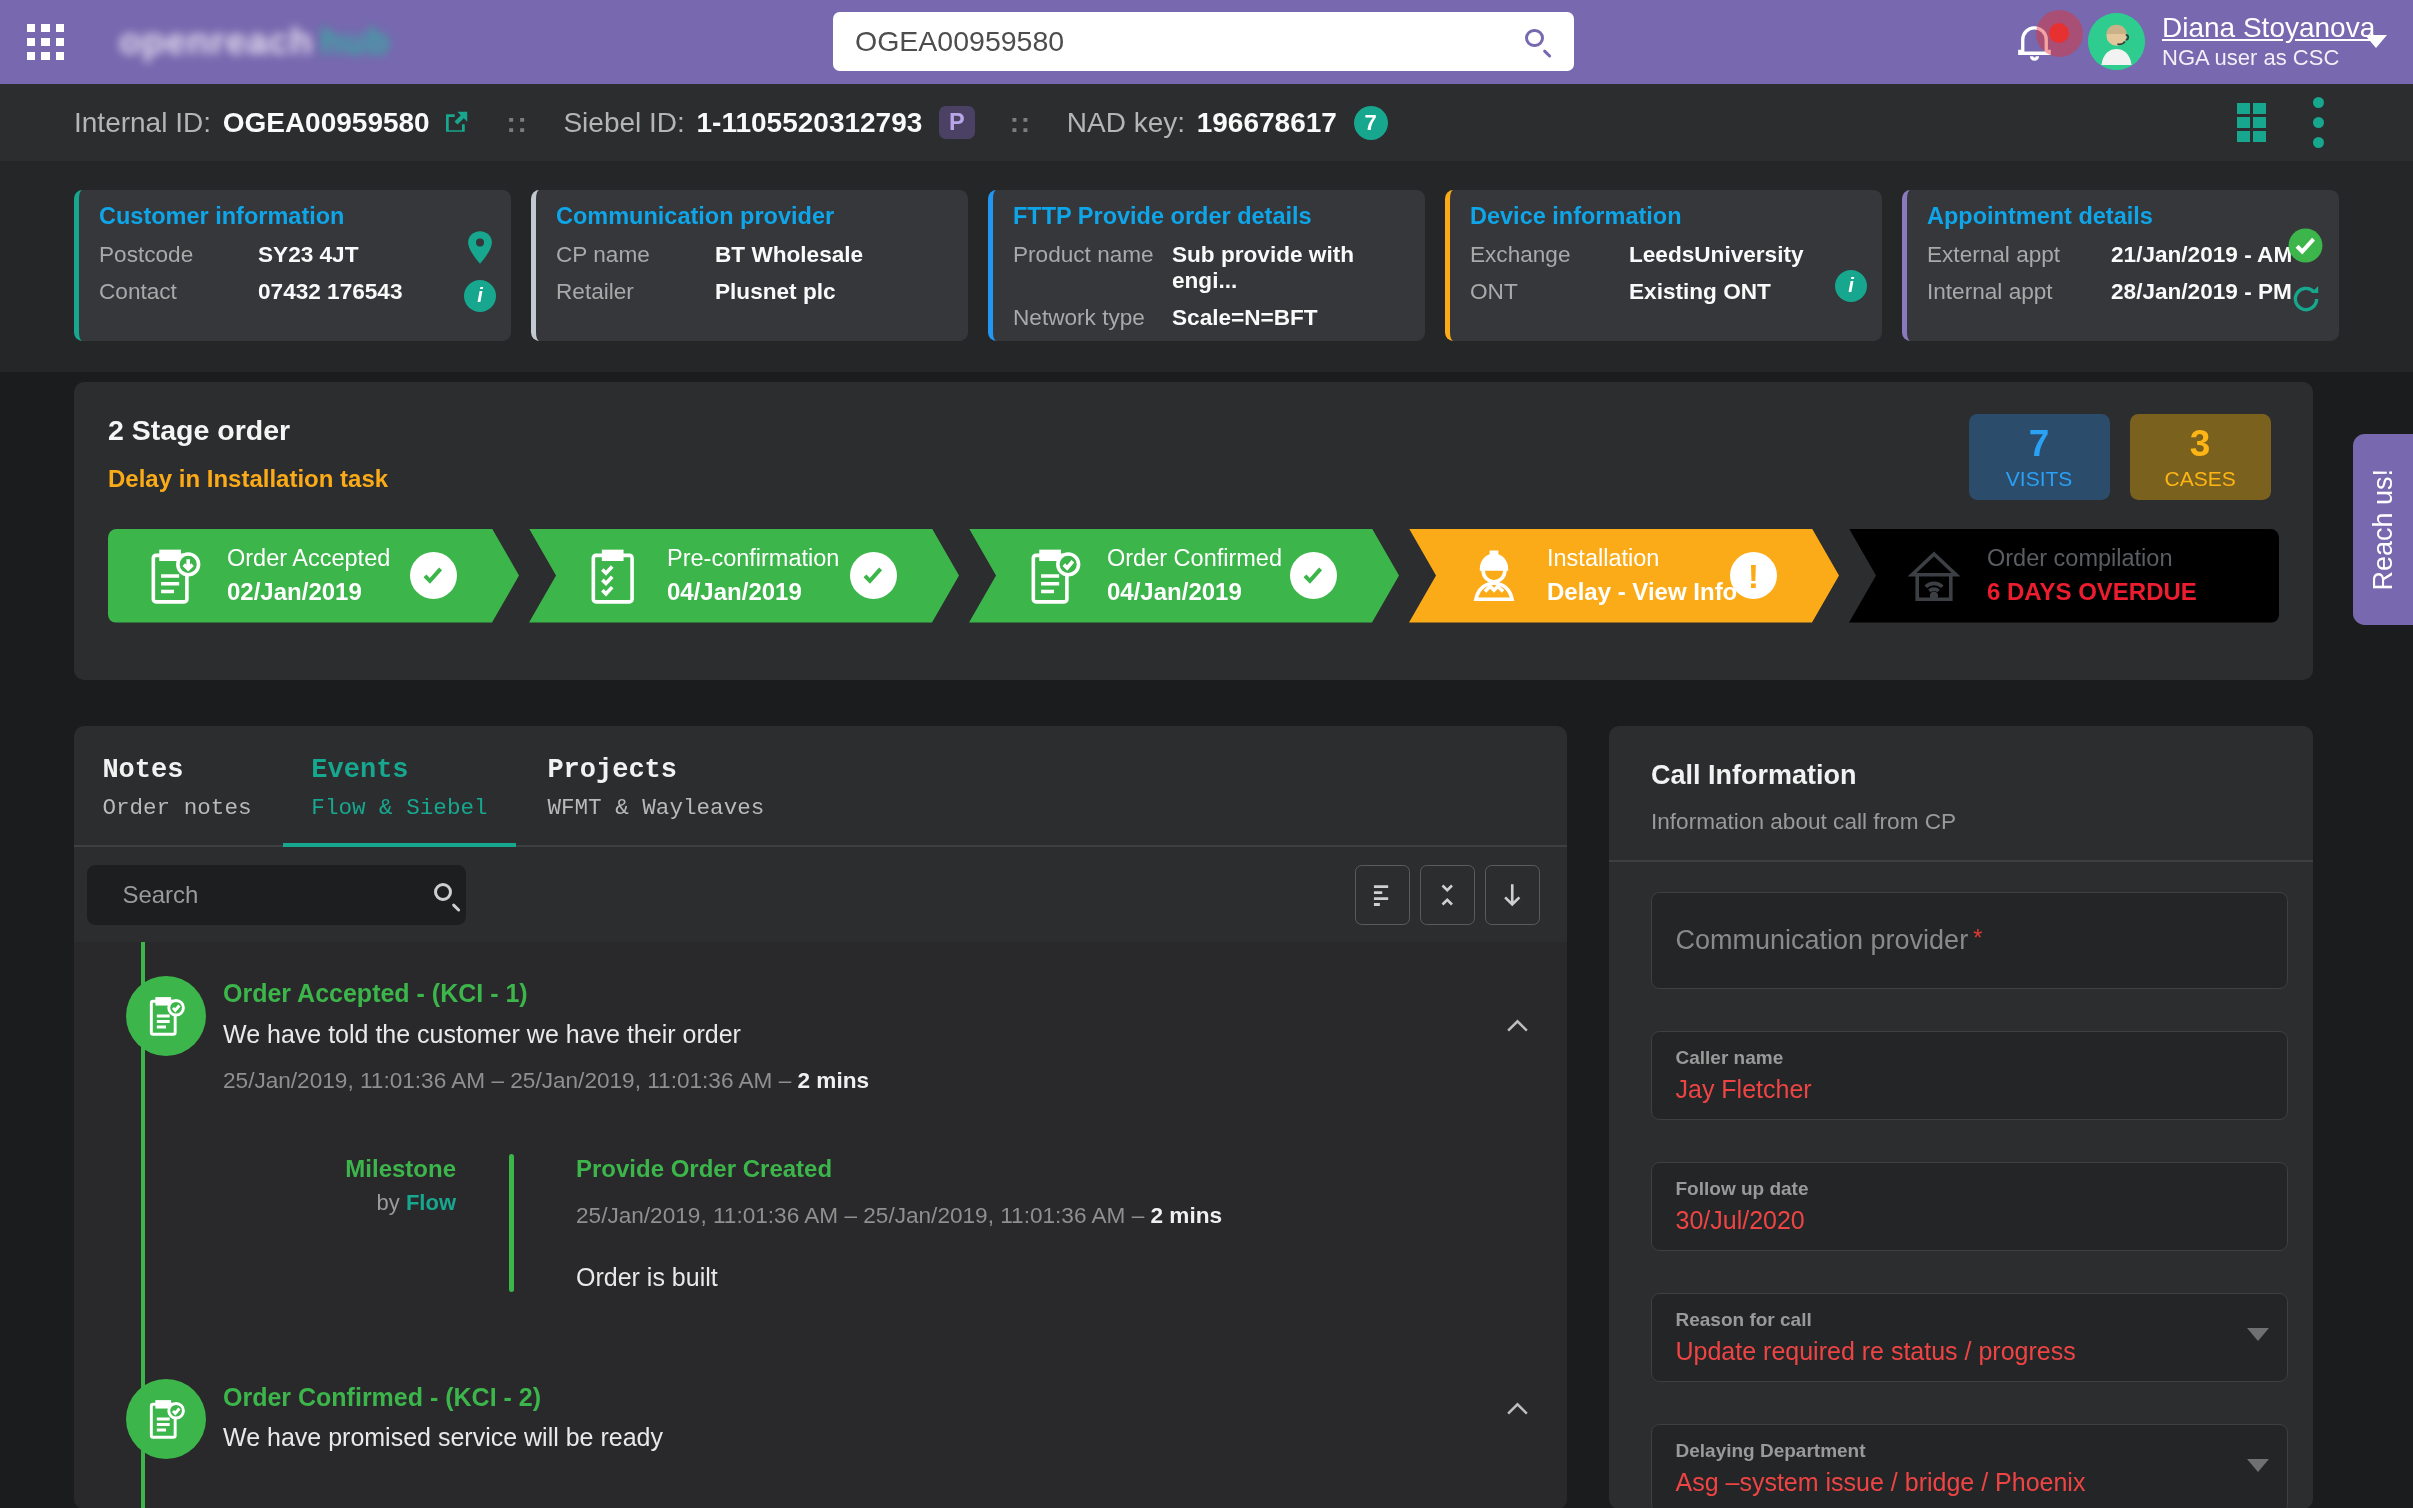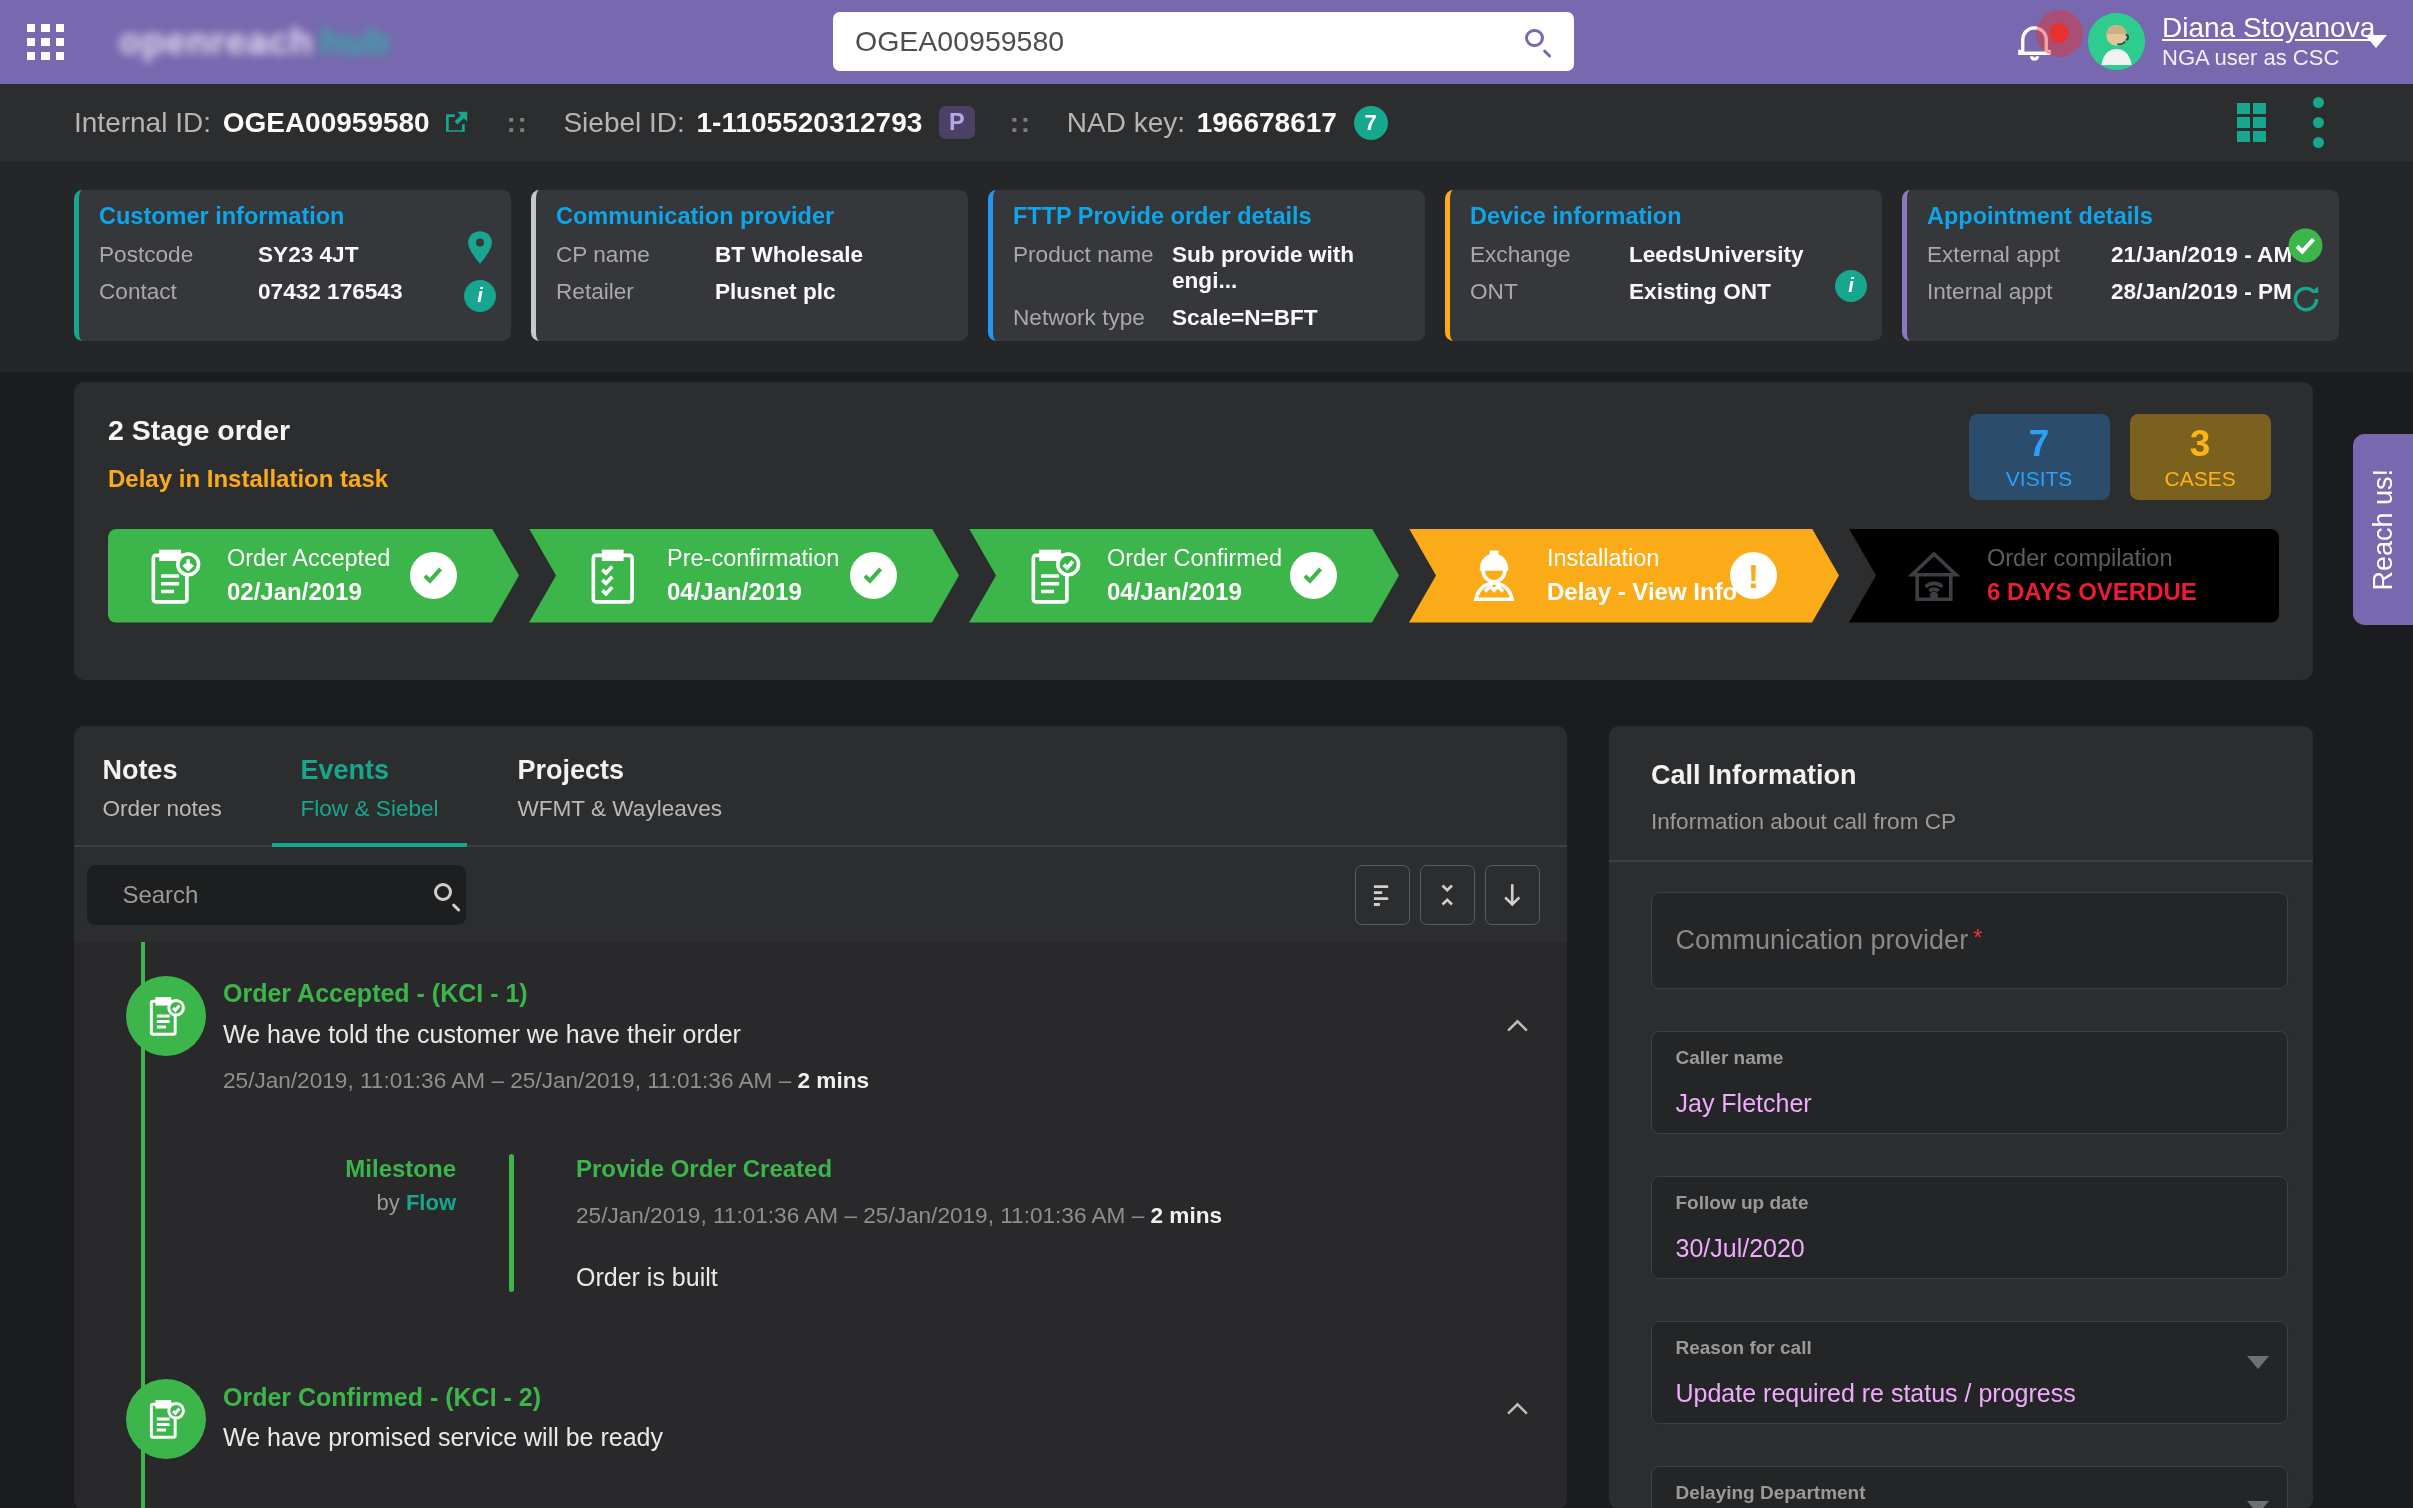--- a/index.html
+++ b/index.html
@@ -108,21 +108,21 @@
 
   
   .reach { position:absolute; right:0; top:434px; width:60px; height:191px; background:#7768af;
            border-radius:11.7px 0 0 11.7px; display:flex; align-items:center; justify-content:center;
            cursor:pointer; }
   .reach span { writing-mode:vertical-rl; transform:rotate(180deg); color:#fff; font-size:27px; }
 
   
   .events-panel { position:absolute; left:74px; top:726px; width:1493px; height:783px; background:#2c2d2f;
                   border-radius:10px; overflow:hidden; }
-  .tabs { display:flex; gap:72px; padding:28.5px 0 0 25px; height:119px; }
+  .tabs { display:flex; gap:53px; padding:28.5px 0 0 25px; height:119px;font-family:Liberation Mono, monospace; }
   .tab { cursor:pointer; padding:0 3.4px; position:relative; }
   .tab .tt { font-size:27px; font-weight:bold; color:#f2f2f2; }
   .tab .ts { font-size:22.6px; color:#b9b9b9; margin-top:10px; }
   .tab.active .tt, .tab.active .ts { color:#16a78e; }
   .tab.active::after { content:""; position:absolute; left:-25px; right:-25px; bottom:-1.7px; height:4.2px;
                        background:#16a78e; }
   .tabs-divider { height:1.7px; background:#3e3f41; }
   .events-toolbar { display:flex; align-items:center; padding:18.4px 27px 17px 13.4px; }
   .ev-search { width:379px; height:60px; background:#1d1e1f; border-radius:8.4px; display:flex;
                align-items:center; padding:0 35px; }
@@ -166,21 +166,21 @@
   .call-title { font-size:27px; font-weight:bold; color:#f2f2f2; }
   .call-sub { font-size:22.6px; color:#9a9a9a; margin-top:18.4px; }
   .call-divider { height:1.7px; background:#3e3f41; }
   .call-fields { padding:30px 25px 0 42px; display:flex; flex-direction:column; gap:42px; }
   .field { position:relative; background:#242527; border:1.7px solid #3f4042; border-radius:8.4px;
            padding:15px 50px 15px 23.5px; }
   .field.empty { height:97px; display:flex; align-items:center; }
   .field .ph { font-size:27px; color:#8a8a8a; }
   .field .req { color:#e53935; font-size:23.5px; vertical-align:top; margin-left:5px; }
   .field .flabel { font-size:19px; font-weight:bold; color:#9a9a9a; }
-  .field .fvalue { font-size:25px; color:#f0abfc; margin-top:20px; }
+  .field .fvalue { font-size:25px; color:#ef4444; margin-top:6px; }
   .field .dd { position:absolute; right:18.4px; top:34px; width:0; height:0;
                border-left:11px solid transparent; border-right:11px solid transparent;
                border-top:13.4px solid #6f7072; }
 </style>
 </head>
 <body>
 
 <div class="app">
 
   <header class="topbar">

